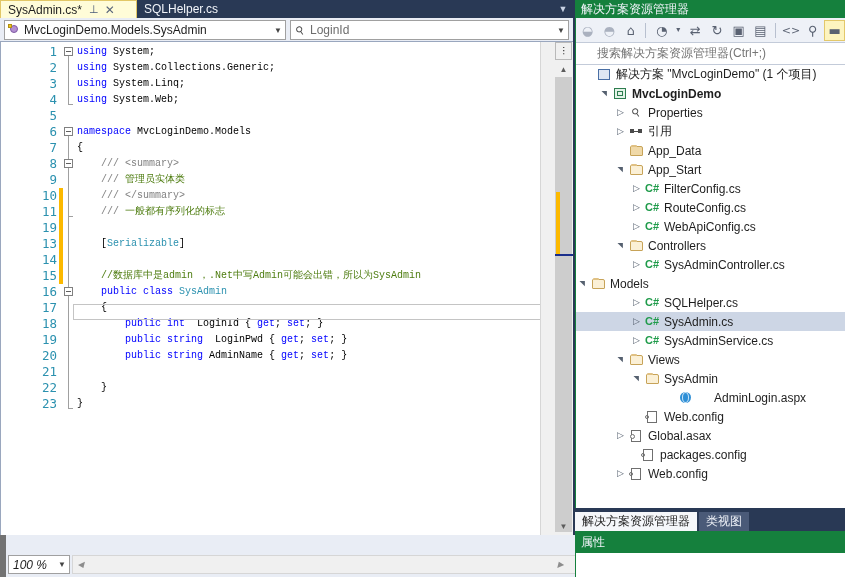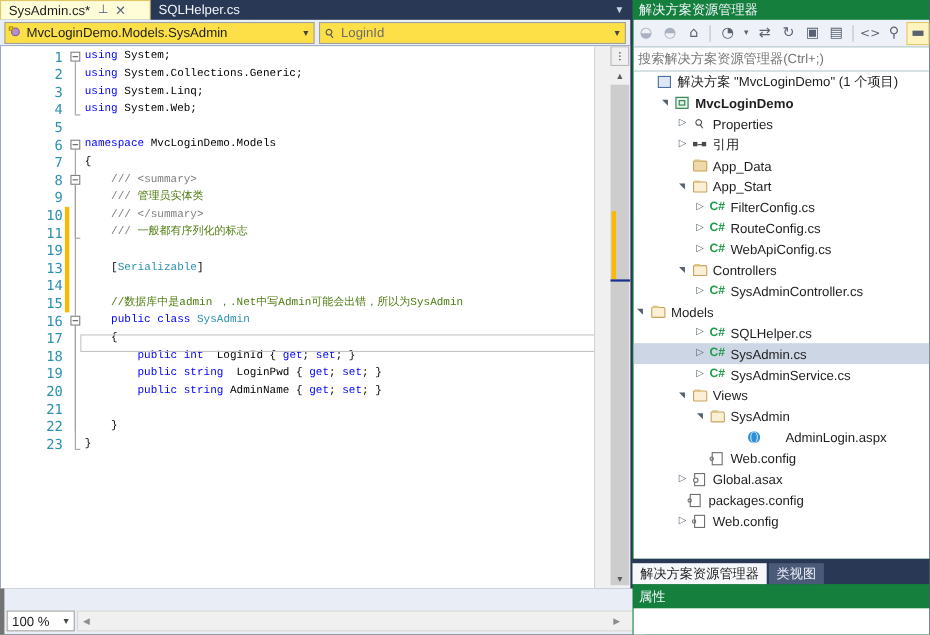--- a/index.html
+++ b/index.html
@@ -80,21 +80,21 @@
     position: absolute;
     left: 0; top: 18px;
     width: 573px; height: 24px;
     background: #e9edf5;
     border-bottom: 1px solid #9aa7be;
     box-sizing: border-box;
   }
   .nav-combo {
     position: absolute;
     top: 2px; height: 20px;
-    background: #fde047;
+    background: #ffffff;
     border: 1px solid #a0a0a0;
     box-sizing: border-box;
     display: flex; align-items: center;
   }
   #nav-combo-type { left: 4px; width: 282px; }
   #nav-combo-member { left: 290px; width: 279px; }
   .nav-combo-icon {
     width: 18px; text-align: center;
     flex: 0 0 18px;
     line-height: 1;
@@ -271,22 +271,23 @@
     width: 18px; height: 2px;
     background: #1b2f8c;
   }
 
   
   #editor-bottom {
     position: absolute;
     left: 0; top: 535px;
     width: 586px; height: 42px;
     background: #e9edf5;
-    border-left: 4px solid #737373;
-    box-sizing: border-box;
+    border-left: 6px solid #737373;
+    box-sizing: border-box;
+    font-style: italic;
   }
   #zoom-combo {
     position: absolute;
     left: 2px; top: 20px;
     width: 62px; height: 19px;
     background: #fff;
     border: 1px solid #a0a0a0;
     box-sizing: border-box;
     display: flex; align-items: center;
   }
@@ -364,21 +365,21 @@
     border: 1px solid #e3c86a;
   }
   #se-search {
     position: absolute;
     left: 1px; top: 43px;
     width: 269px; height: 22px;
     background: #fff;
     border-bottom: 1px solid #c3cbd9;
     box-sizing: border-box;
     display: flex; align-items: center;
-    padding-left: 4px;
+    padding-left: 21px;
   }
   #se-search-text {
     font-size: 12px;
     color: #767676;
   }
   #se-tree {
     position: absolute;
     left: 1px; top: 65px;
     width: 269px; height: 443px;
     background: #fff;
@@ -895,21 +896,21 @@
           </span>
           <span class="tl">Web.config</span>
         </div>
         <div class="tree-row" style="padding-left: 38px;">
           <span class="tw" style="font-size: 9px;">▷</span>
           <span class="ti">
             <span class="ico-asax"></span>
           </span>
           <span class="tl">Global.asax</span>
         </div>
-        <div class="tree-row" style="padding-left: 34px;">
+        <div class="tree-row" style="padding-left: 50px;">
           <span class="tw empty">·</span>
           <span class="ti">
             <span class="ico-config"></span>
           </span>
           <span class="tl">packages.config</span>
         </div>
         <div class="tree-row" style="padding-left: 38px;">
           <span class="tw" style="font-size: 9px;">▷</span>
           <span class="ti">
             <span class="ico-config"></span>

